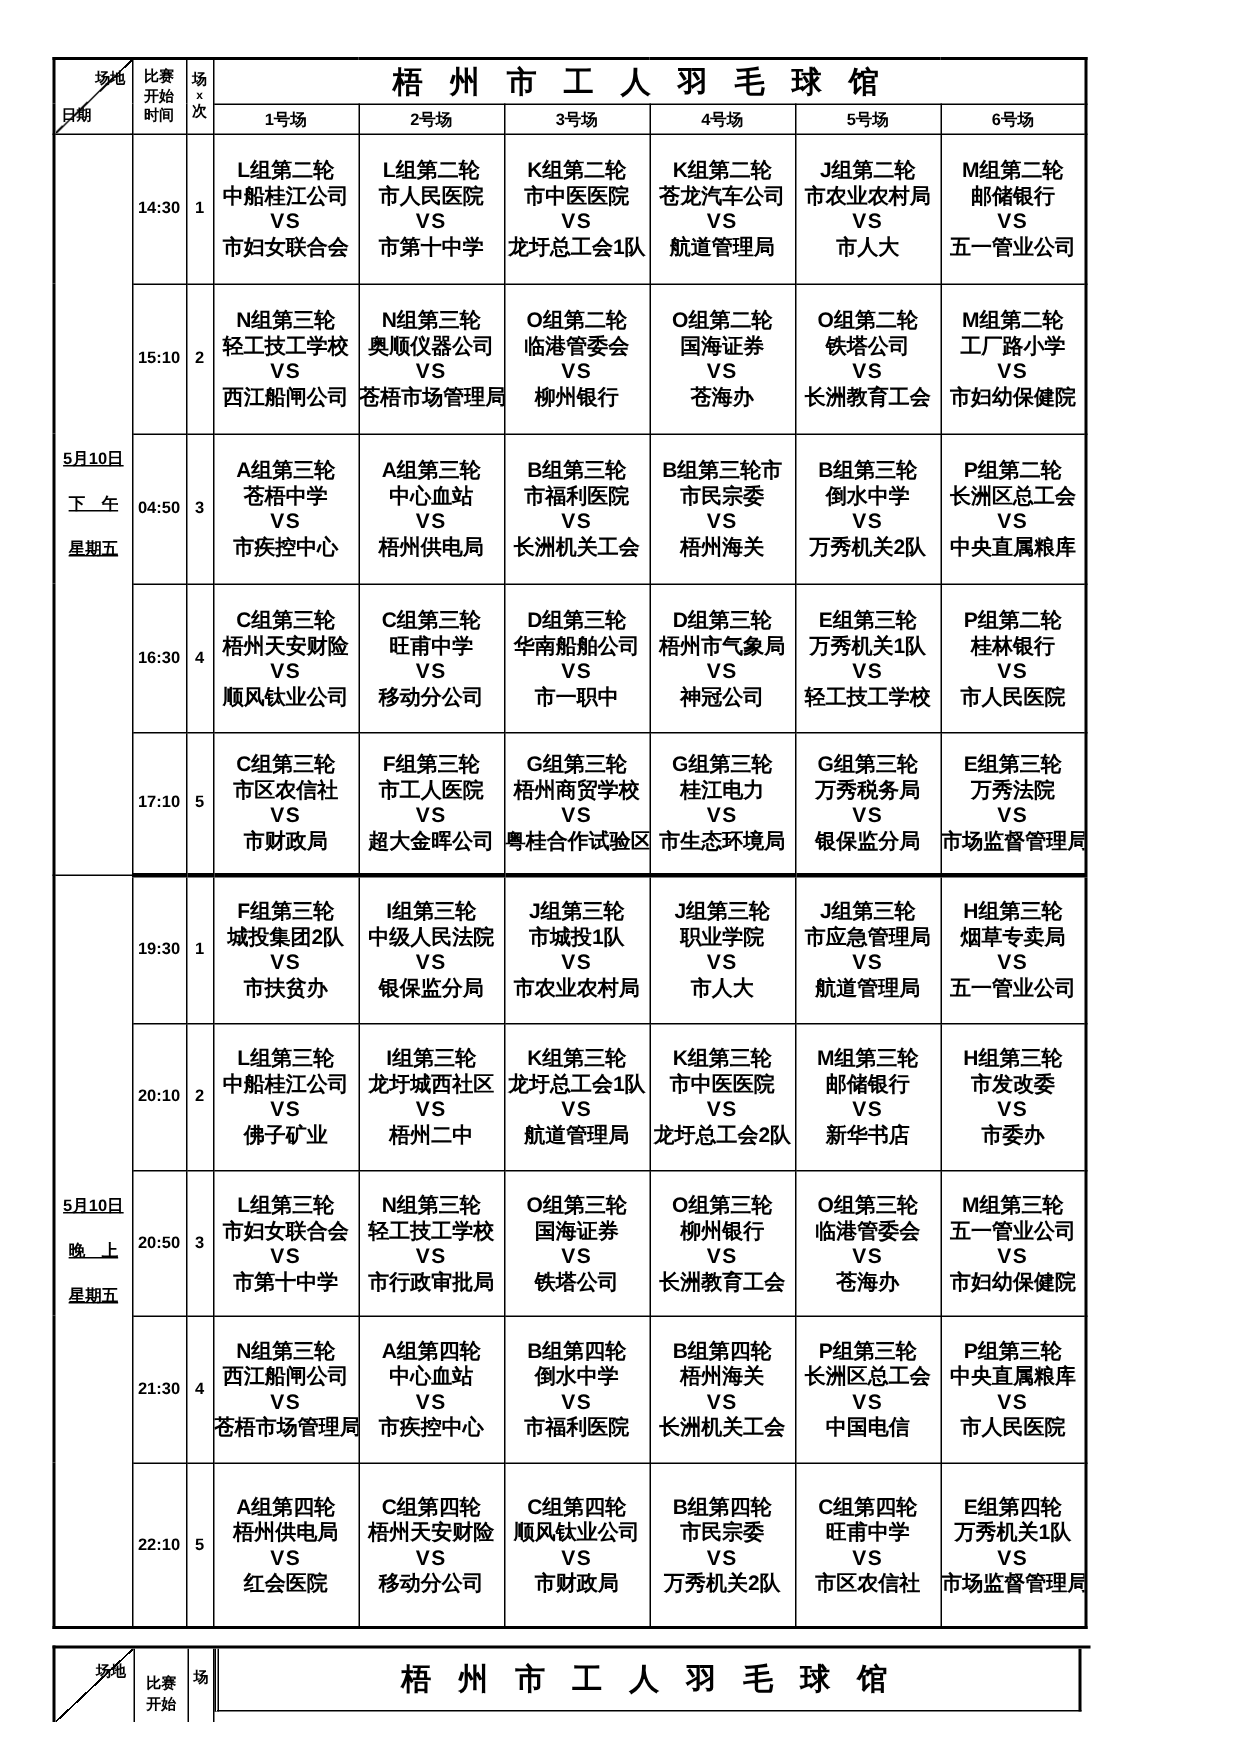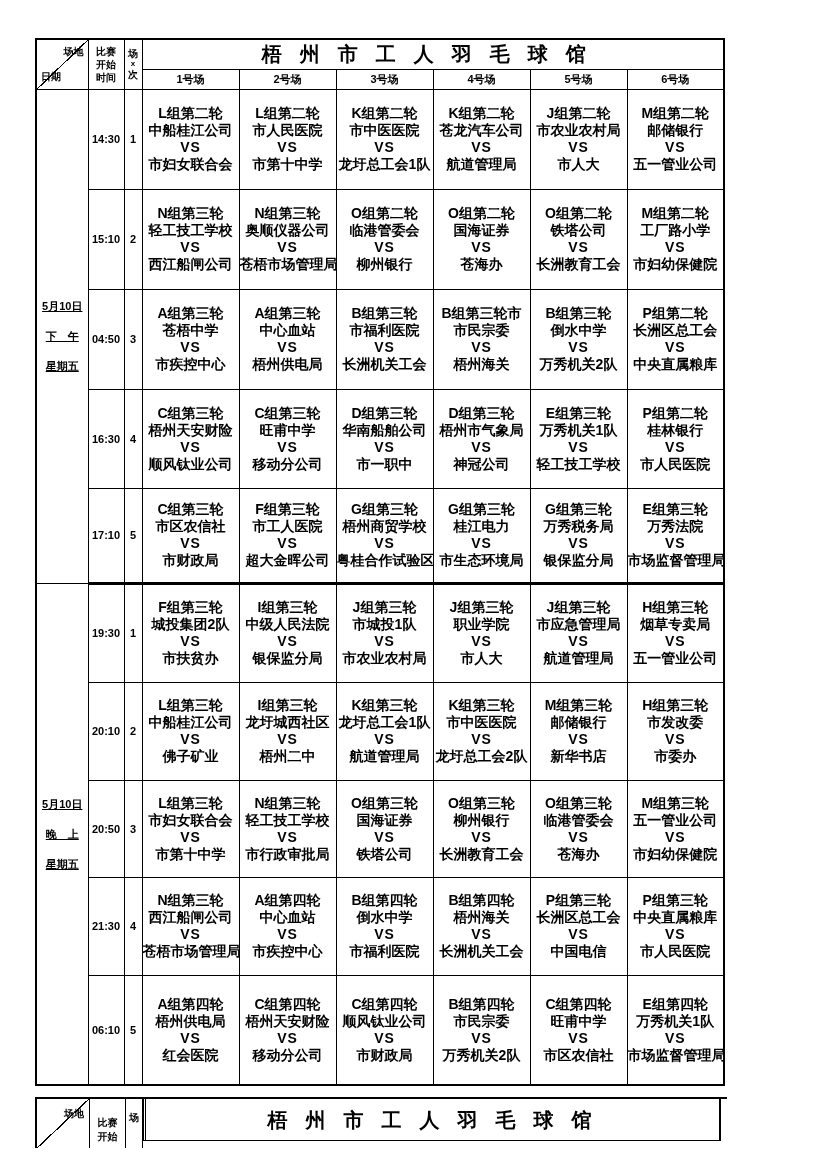--- a/index.html
+++ b/index.html
@@ -465,21 +465,21 @@
           <div class="m-line">中国电信</div>
         </td>
         <td class="match-cell">
           <div class="m-line">P组第三轮</div>
           <div class="m-line">中央直属粮库</div>
           <div class="m-line vs">VS</div>
           <div class="m-line">市人民医院</div>
         </td>
       </tr>
       <tr style="height: 110px;">
-        <td class="time-cell">06:10</td>
+        <td class="time-cell">22:10</td>
         <td class="session-cell">5</td>
         <td class="match-cell court-first">
           <div class="m-line">A组第四轮</div>
           <div class="m-line">梧州供电局</div>
           <div class="m-line vs">VS</div>
           <div class="m-line">红会医院</div>
         </td>
         <td class="match-cell">
           <div class="m-line">C组第四轮</div>
           <div class="m-line">梧州天安财险</div>

